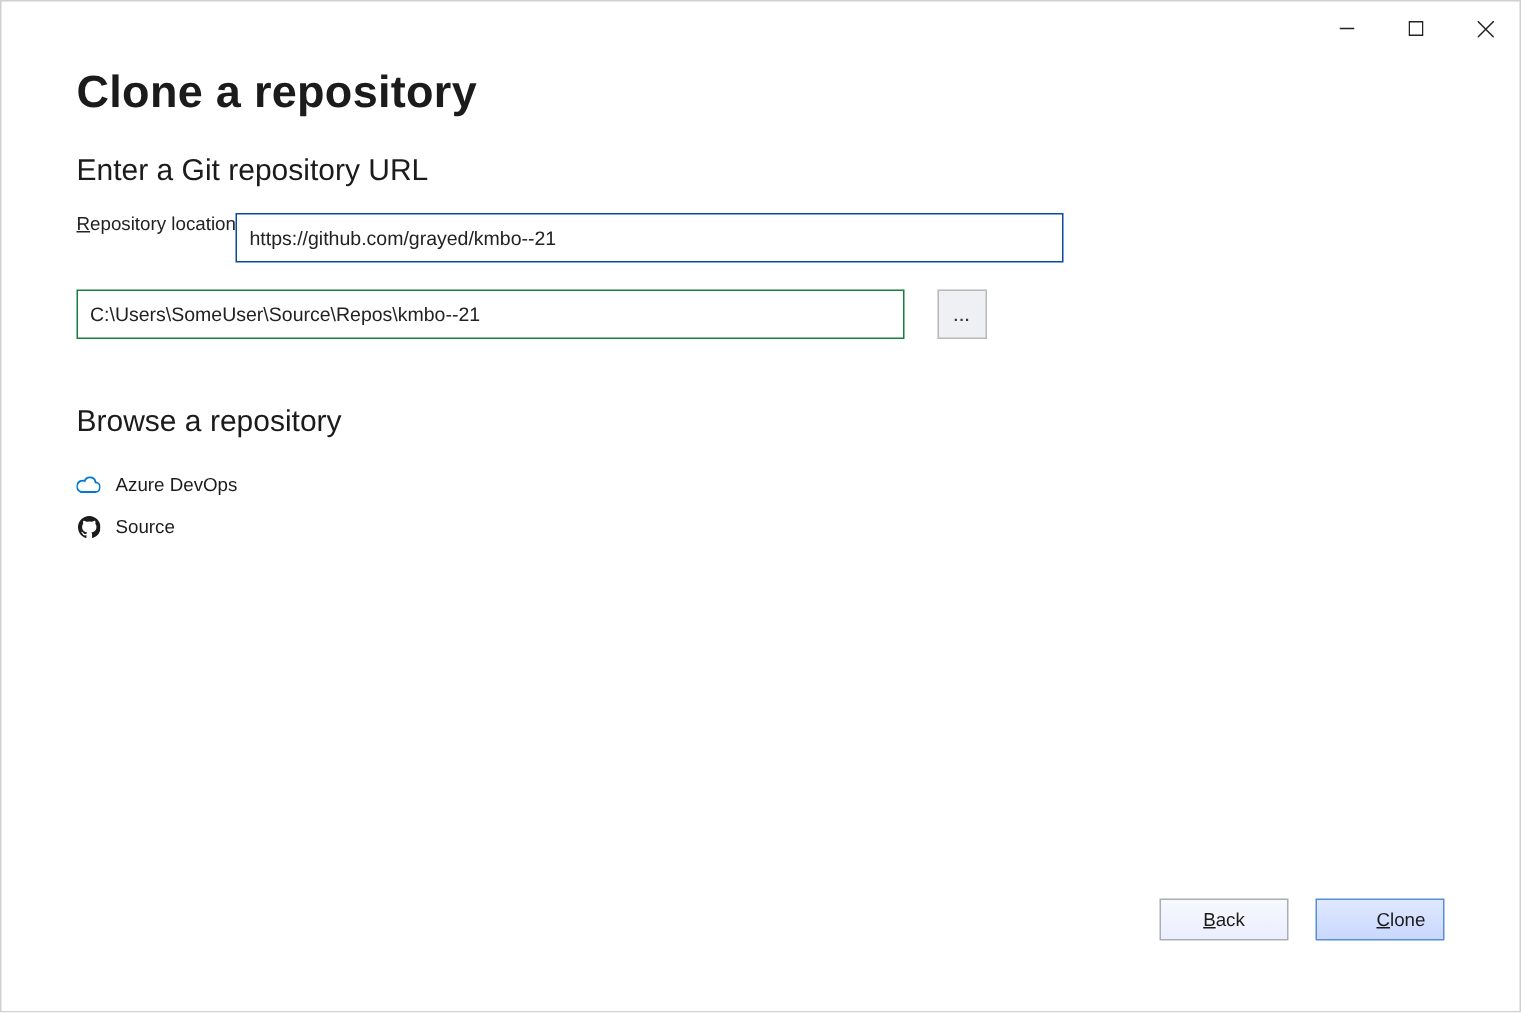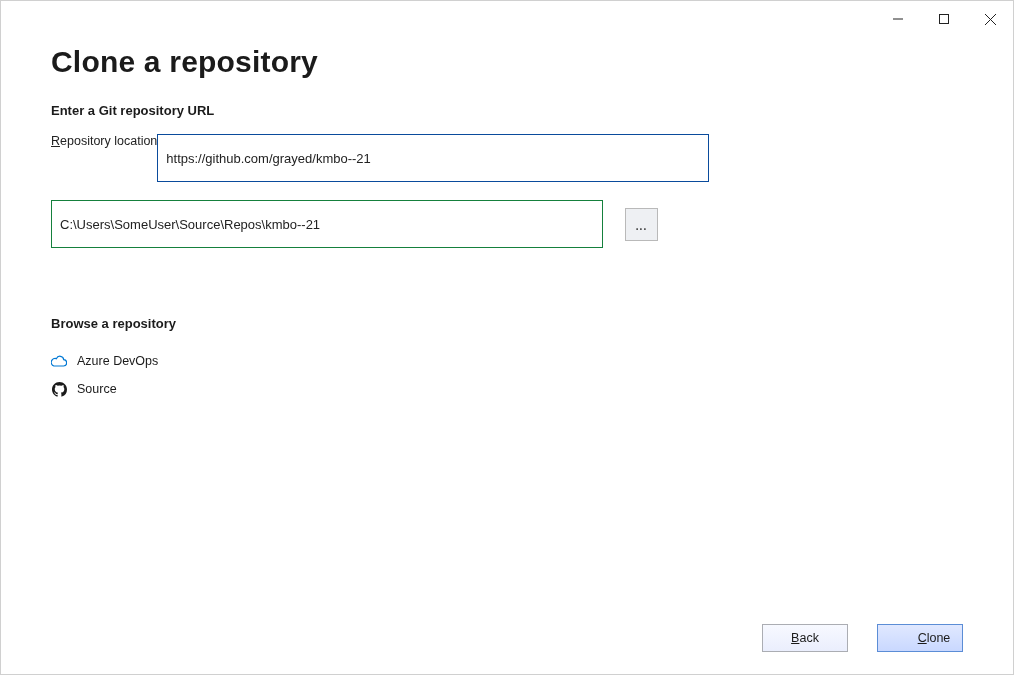--- a/index.html
+++ b/index.html
@@ -36,34 +36,34 @@
     position: absolute;
     left: 50px; right: 50px; top: 40px; bottom: 20px;
   }
   h1.title {
     font-size: 30px;
     font-weight: 700;
     margin: 4px 0 24px 0;
     letter-spacing: 0.2px;
   }
   h2.section-heading {
-    font-size: 13px;
-    font-weight: 700;
+    font-size: 20px;
+    font-weight: 400;
     margin: 8px 0 16px 0;
   }
   .field-label {
     font-size: 12.5px;
     display: inline-block;
     margin-bottom: 4px;
     color: #222;
   }
   .field-label .mn { text-decoration: underline; }
   .text-input {
     width: 552px;
-    height: 48px;
+    height: 33px;
     padding: 6px 8px;
     font-size: 13px;
     border: 1px solid #0a4b9c;
     outline: none;
     background: #fff;
     color: #222;
     display: block;
   }
   .text-input.plain {
     border: 1px solid #15803d;
@@ -97,22 +97,22 @@
     height: 28px;
     font-size: 12.5px;
     cursor: pointer;
   }
   .repo-item .icon-wrap {
     width: 16px; height: 16px;
     display: flex; align-items: center; justify-content: center;
   }
   .footer {
     position: absolute;
-    right: 0; bottom: 2px;
-    display: flex; gap: 29px;
+    right: 0; bottom: 27px;
+    display: flex; gap: 18px;
   }
   .btn {
     width: 86px; height: 28px;
     border: 1px solid #abadb3;
     background: linear-gradient(#f7f9ff, #eaeefd);
     font-size: 12.5px;
     display: flex; align-items: center; justify-content: center;
     cursor: pointer;
   }
   .btn .mn { text-decoration: underline; }
@@ -159,21 +159,21 @@
       <input class="text-input" type="text" value="https://github.com/grayed/kmbo--21" style="">
     </div>
 
     <div class="field-block">
       <div class="field-row">
         <input class="text-input plain" type="text" value="C:\Users\SomeUser\Source\Repos\kmbo--21" style="">
         <div class="browse-btn">...</div>
       </div>
     </div>
 
-    <h2 class="section-heading" style="margin-top:48px">Browse a repository</h2>
+    <h2 class="section-heading" style="margin-top:24px">Browse a repository</h2>
 
     <div class="repo-list">
       <div class="repo-item">
         <span class="icon-wrap">
           <svg width="17" height="12" viewBox="0 0 17 12">
             <path d="M13.5 4.5a4 4 0 0 0-7.7-1A3.2 3.2 0 0 0 3 11.3h10a3.4 3.4 0 0 0 .5-6.8z" fill="none" stroke="#0078d4" stroke-width="1.3"></path>
           </svg>
         </span>
         <span>Azure DevOps</span>
       </div>

